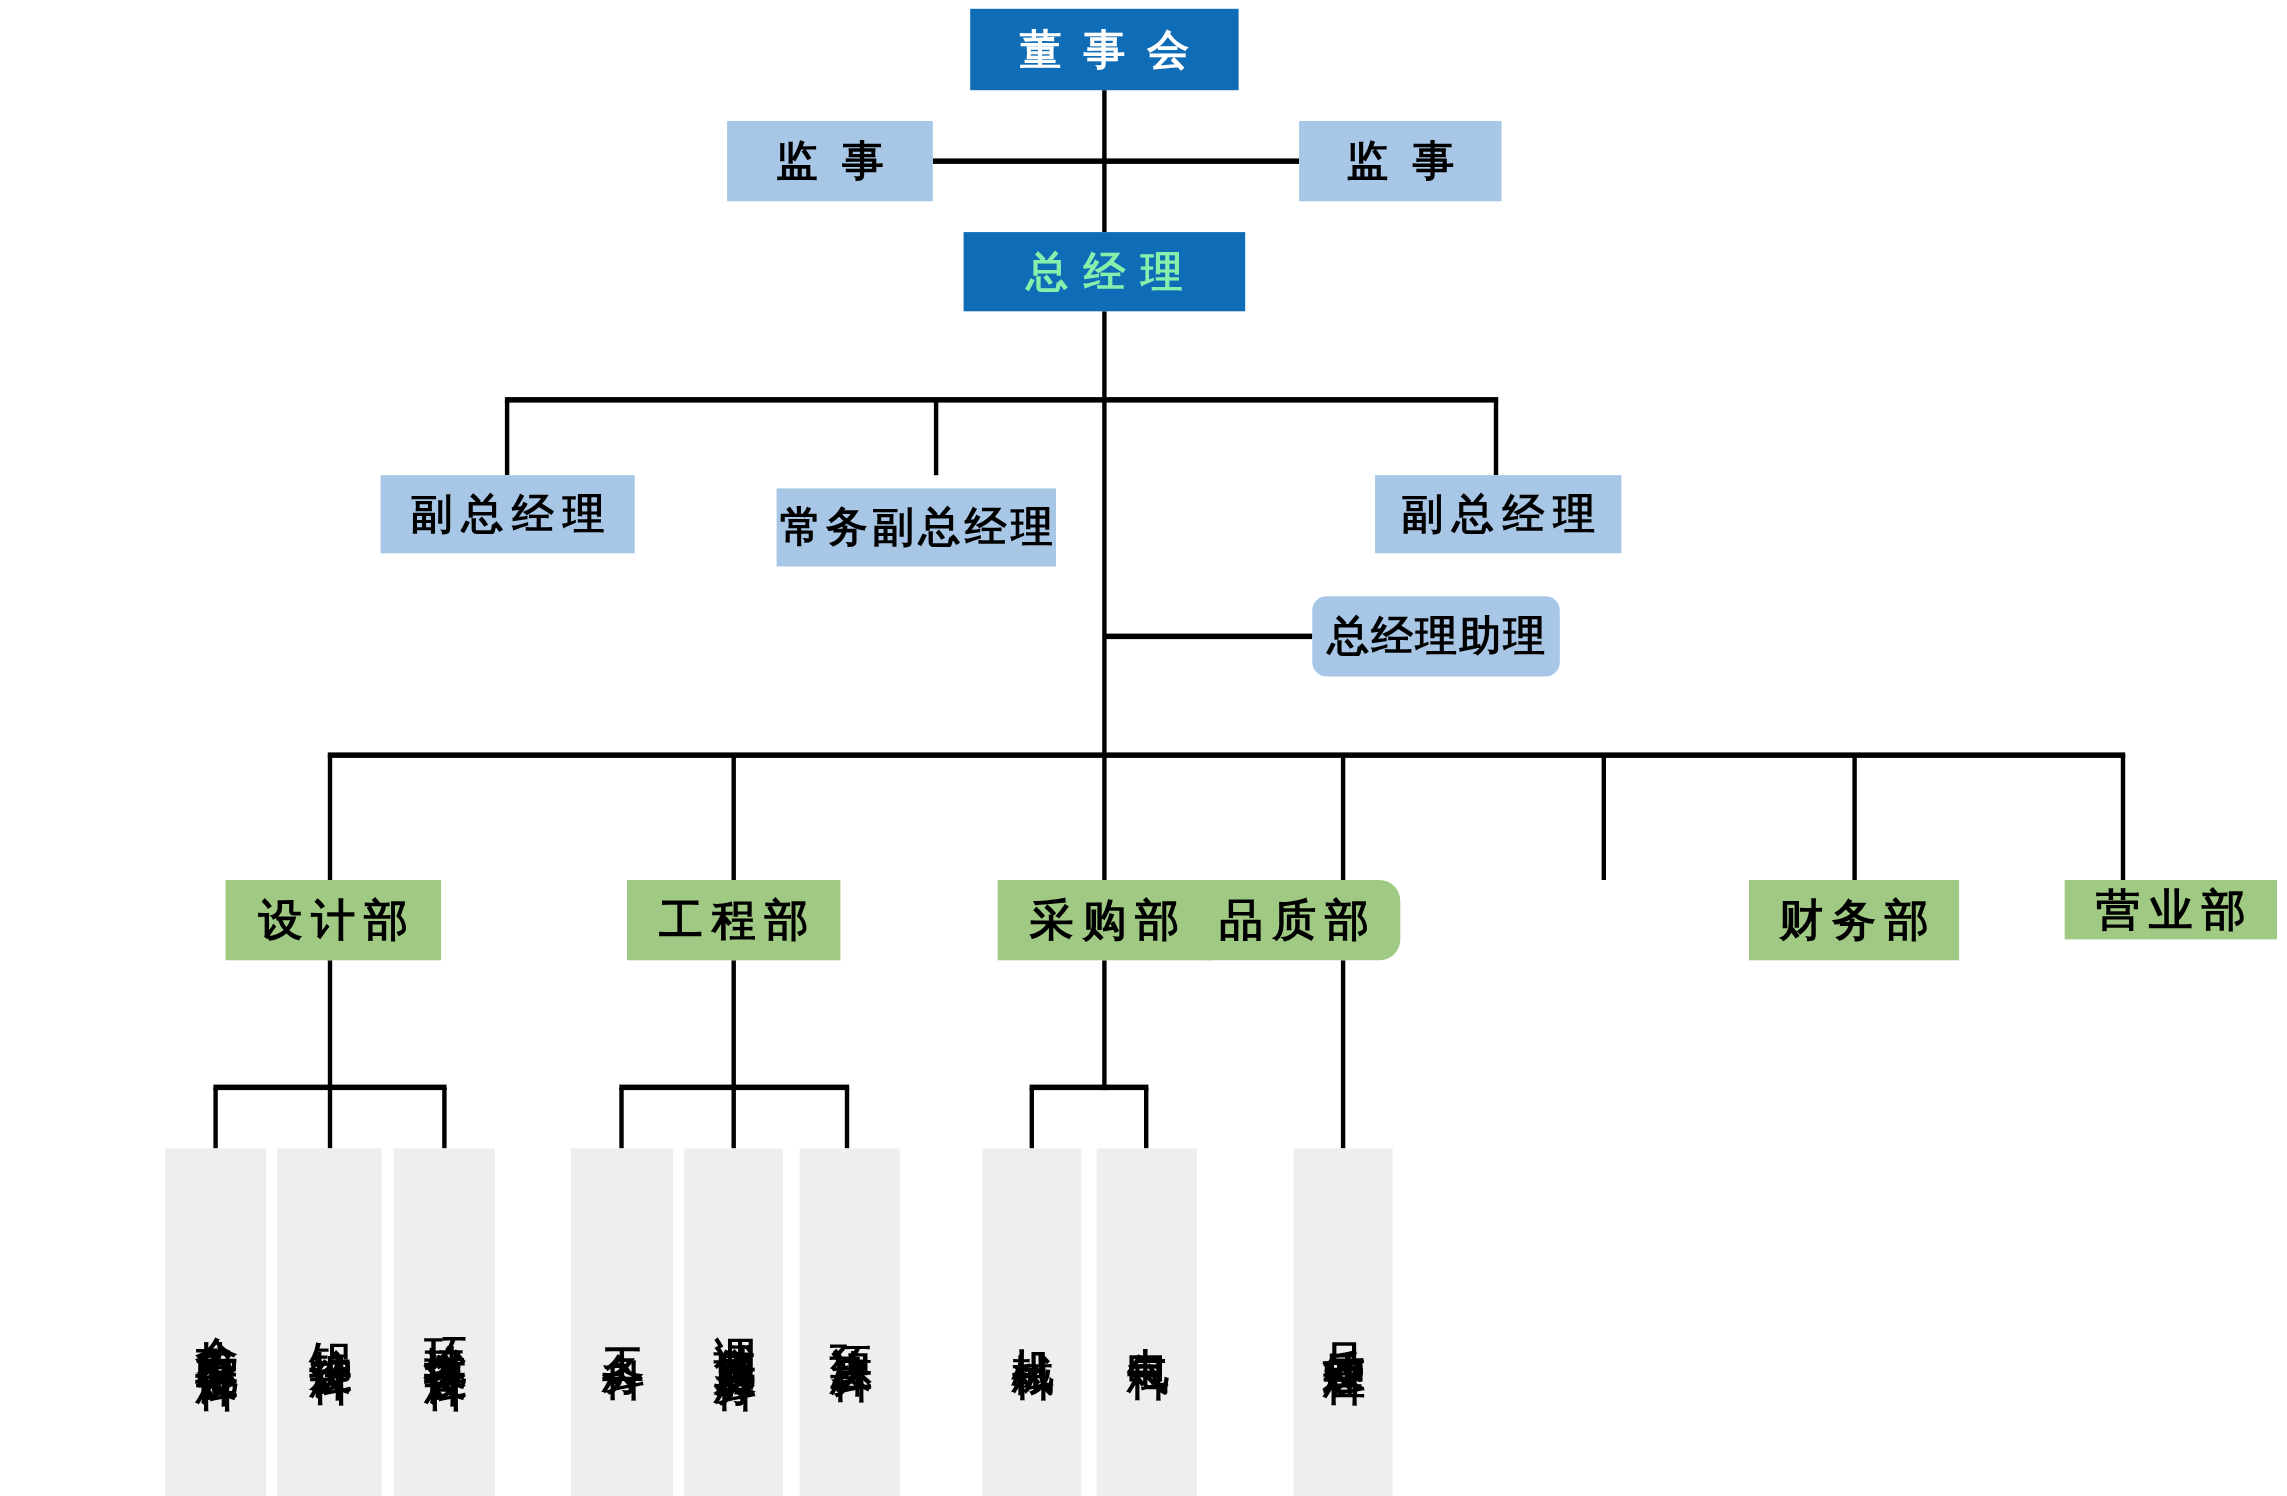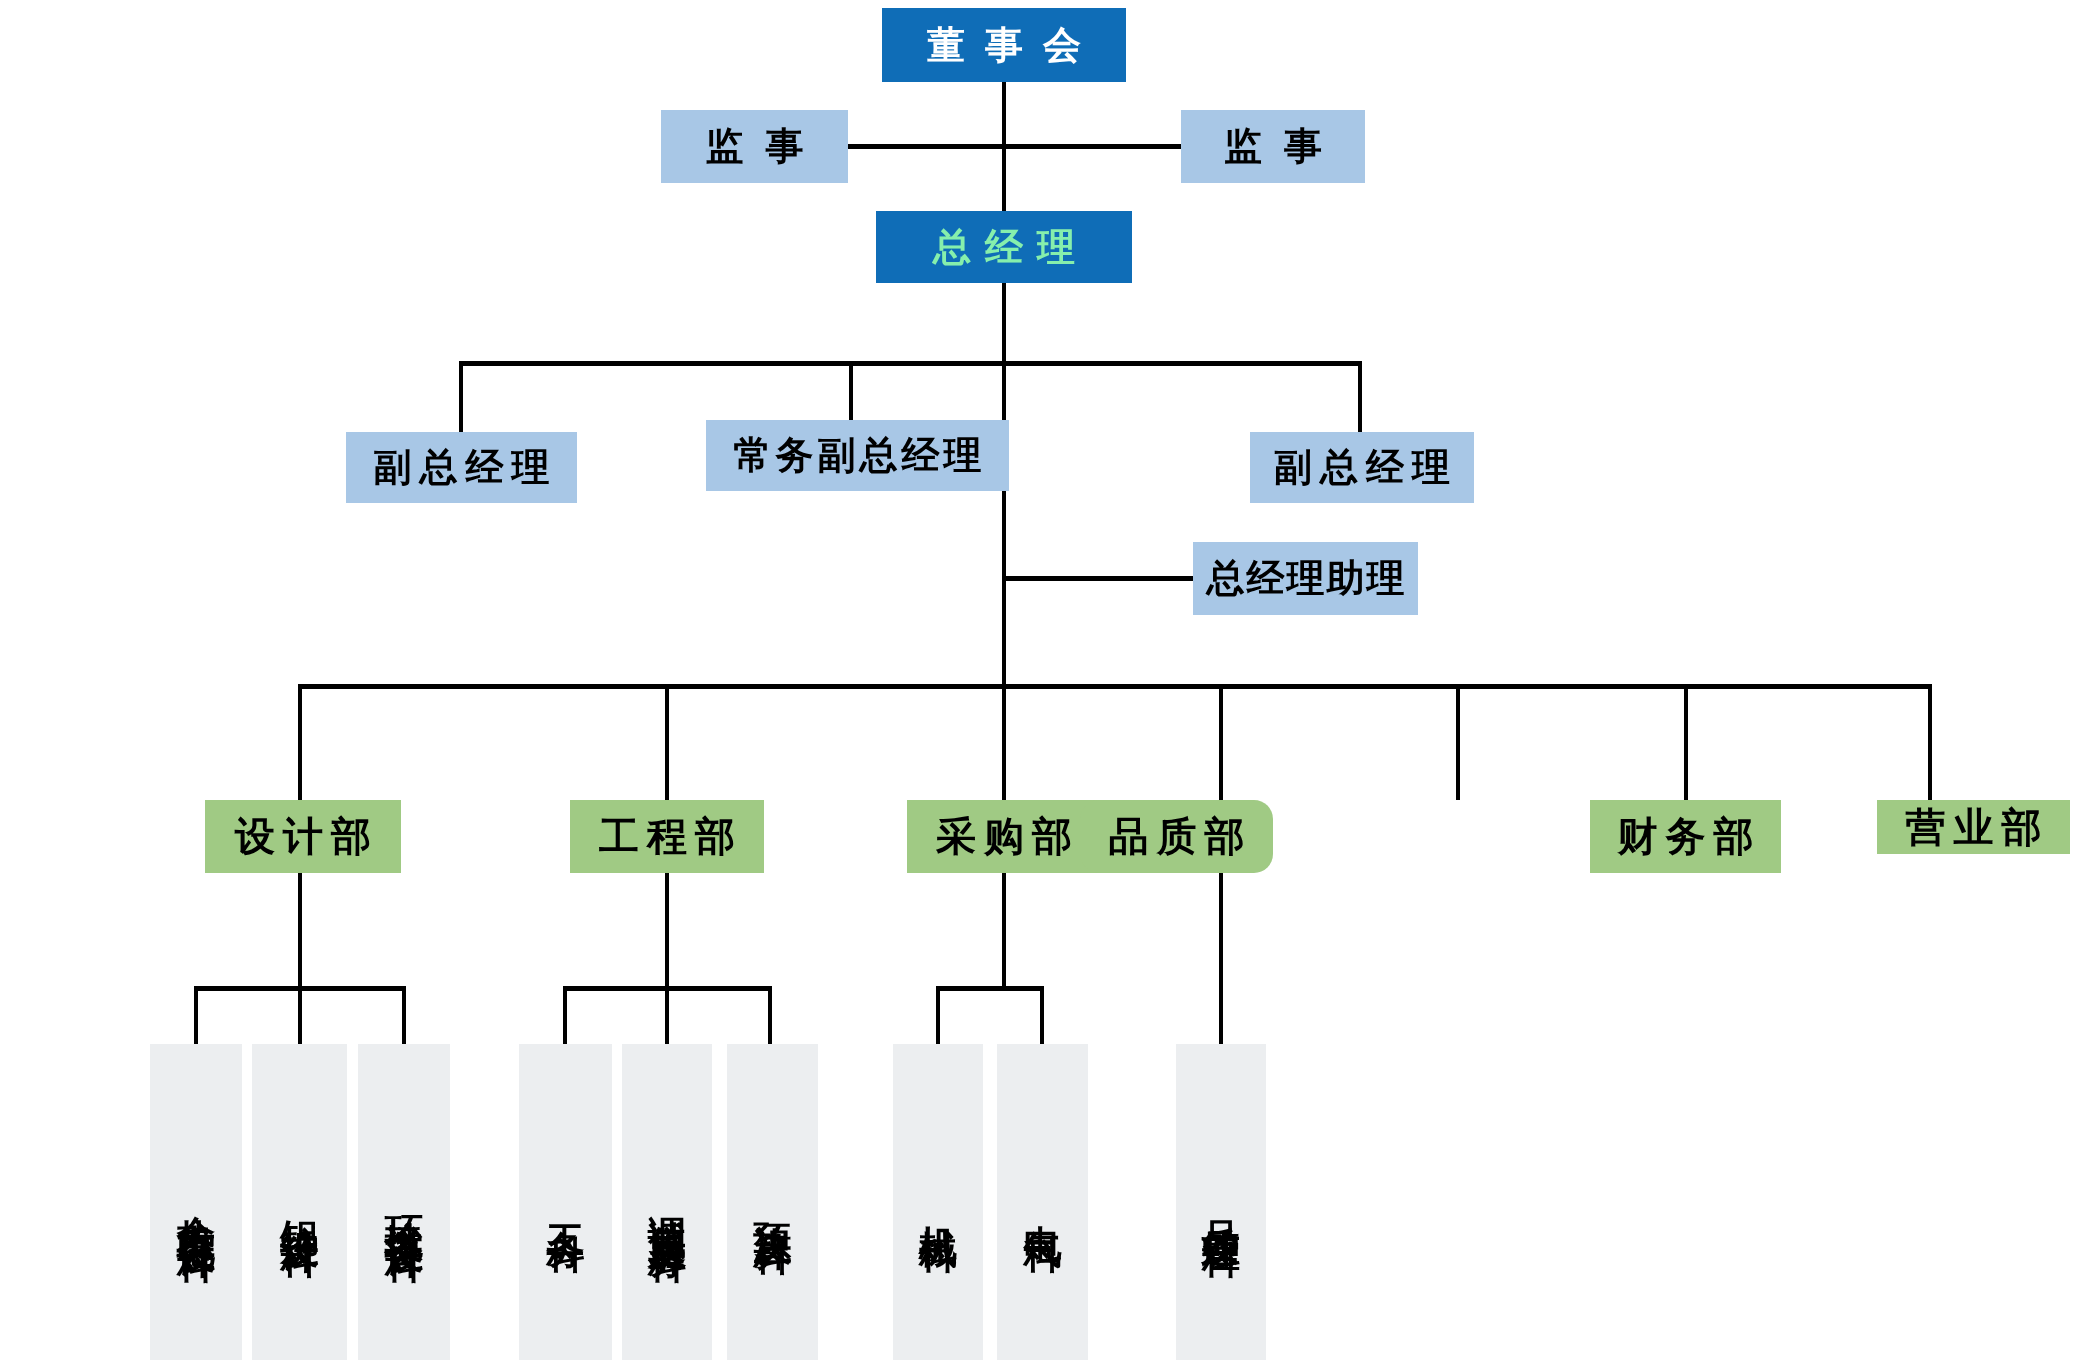--- a/index.html
+++ b/index.html
@@ -15,21 +15,21 @@
     display:flex;align-items:center;justify-content:center;
     font-weight:700;color:#000;
     box-sizing:border-box;
     white-space:nowrap;
   }
   .lvl1{background:#0F6DB7;color:#fff;font-size:38px;letter-spacing:20px;text-indent:20px;}
   .lvl1b{background:#0F6DB7;color:#86efac;font-size:38px;letter-spacing:14px;text-indent:14px;}
   .lvl2{background:#A8C7E6;font-size:38px;letter-spacing:22px;text-indent:22px;}
   .lvl3{background:#A8C7E6;font-size:38px;letter-spacing:8px;text-indent:8px;}
   .lvl3w{background:#A8C7E6;font-size:38px;letter-spacing:4px;text-indent:4px;}
-  .lvl3a{background:#A8C7E6;font-size:38px;letter-spacing:2px;text-indent:2px;}
+  .lvl3a{background:#A8C7E6;font-size:38px;letter-spacing:2px;text-indent:2px;border-radius:13px;}
   .dept{background:#A0CA84;font-size:40px;letter-spacing:8px;text-indent:8px;}
   .section{
     position:absolute;background:#ECEEF0;
     display:flex;align-items:center;justify-content:center;
     overflow:hidden;box-sizing:border-box;
   }
   .vtext{
     writing-mode:vertical-rl;text-orientation:upright;
     font-weight:700;font-size:38px;color:#000;
     letter-spacing:5px;line-height:1;
@@ -83,21 +83,21 @@
   <div class="line" style="left:1219px;top:873px;width:4px;height:171px;"></div>
 
   <div class="node lvl1" style="left:882px;top:8px;width:244px;height:74px;">董事会</div>
 
   <div class="node lvl2" style="left:661px;top:110px;width:187px;height:73px;">监事</div>
   <div class="node lvl2" style="left:1181px;top:110px;width:184px;height:73px;">监事</div>
 
   <div class="node lvl1b" style="left:876px;top:211px;width:256px;height:72px;">总经理</div>
 
   <div class="node lvl3" style="left:346px;top:432px;width:231px;height:71px;">副总经理</div>
-  <div class="node lvl3w" style="left:706px;top:420px;width:303px;height:71px;">常务副总经理</div>
+  <div class="node lvl3w" style="left:706px;top:444px;width:254px;height:71px;">常务副总经理</div>
   <div class="node lvl3" style="left:1250px;top:432px;width:224px;height:71px;">副总经理</div>
 
   <div class="node lvl3a" style="left:1193px;top:542px;width:225px;height:73px;">总经理助理</div>
 
   <div class="node dept" style="left:205px;top:800px;width:196px;height:73px;">设计部</div>
   <div class="node dept" style="left:570px;top:800px;width:194px;height:73px;">工程部</div>
   <div class="node dept" style="left:907px;top:800px;width:194px;height:73px;font-family:Liberation Serif, serif;">采购部</div>
   <div class="node dept" style="left:1080px;top:800px;width:193px;height:73px;border-radius:19px;">品质部</div>
   <div class="node dept" style="left:1590px;top:800px;width:191px;height:73px;">财务部</div>
   <div class="node dept" style="left:1833px;top:800px;width:193px;height:54px;margin-left:44px;">营业部</div>

